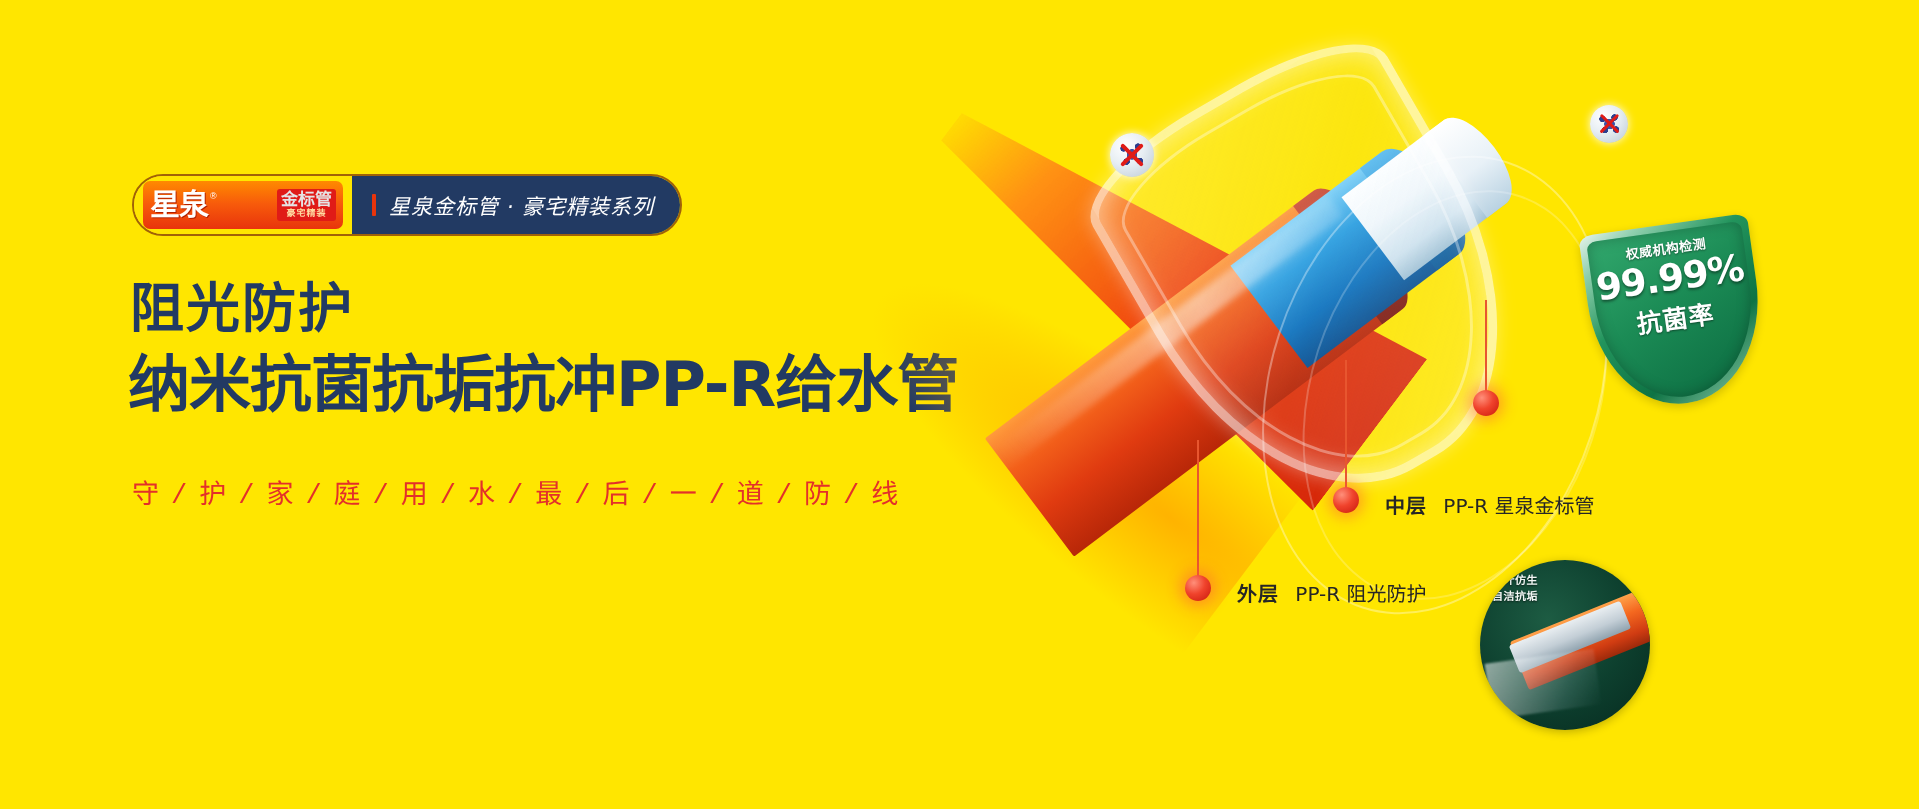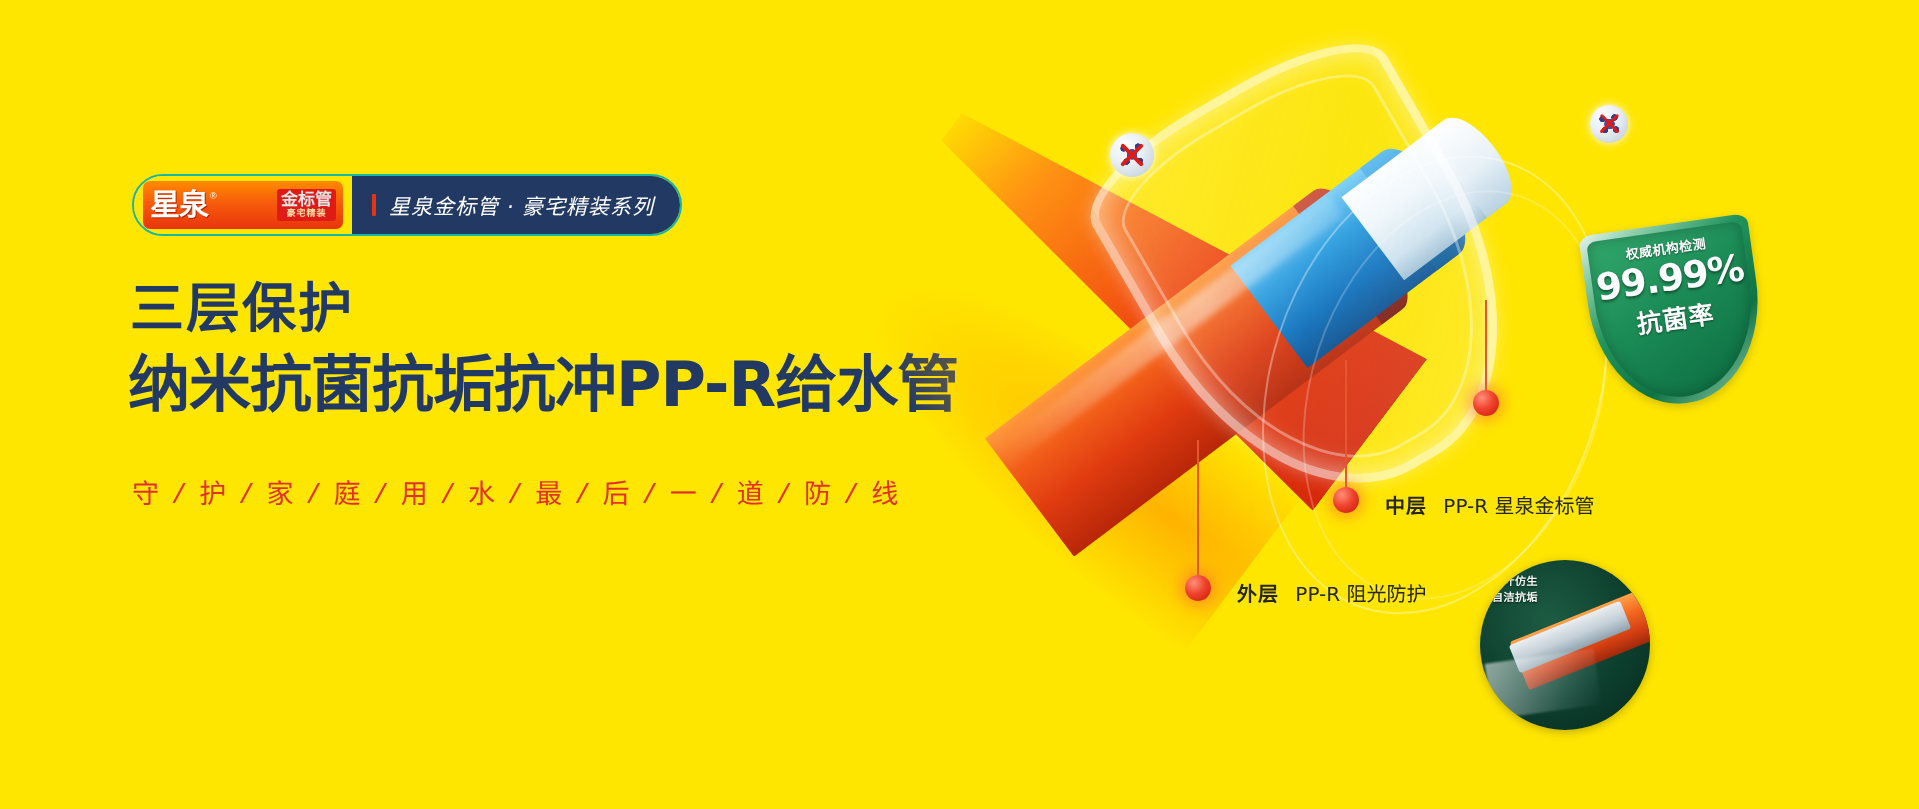--- a/index.html
+++ b/index.html
@@ -15,21 +15,21 @@
     width:1919px; height:809px;
     background:#FFE600;
     overflow:hidden;
   }
 
   
   .logo-bar {
     position:absolute; left:132px; top:174px;
     height:62px; display:flex; align-items:stretch;
     border-radius:31px; overflow:hidden;
-    border:2px solid #14b8a6;
+    border:2px solid #a16207;
     background:#FFE600;
   }
   .logo-left {
     width:218px; background:#FFE600;
     display:flex; align-items:center; justify-content:center;
     padding:0 6px;
   }
   .logo-badge {
     width:200px; height:48px; border-radius:7px;
     background:linear-gradient(180deg,#ff8a00 0%,#f75a0b 48%,#e8340c 100%);
@@ -278,21 +278,21 @@
     position:absolute; left:8px; top:96px; width:110px; height:56px;
     background:linear-gradient(120deg, rgba(255,255,255,.55) 0%, rgba(200,230,240,.15) 70%, rgba(255,255,255,0) 100%);
     filter:blur(1px);
     transform:rotate(-8deg);
   }
   .inset-txt {
     position:absolute; left:12px; top:14px;
     color:#f2f6f4; font-size:11px; font-weight:bold; line-height:1.45;
     letter-spacing:0.5px;
     text-shadow:0 1px 2px rgba(0,0,0,.6);
-    font-family:Liberation Serif, serif;
+    font-family:Liberation Mono, monospace;
   }
 
   
   .swoosh {
     position:absolute; border:2px solid rgba(255,255,255,.45);
     border-radius:50%; background:transparent; pointer-events:none;
   }
   .sw1 { left:1270px; top:150px; width:330px; height:470px; transform:rotate(18deg); border-color:rgba(255,255,255,.35); }
   .sw2 { left:1310px; top:185px; width:290px; height:420px; transform:rotate(18deg); border-color:rgba(255,255,255,.22); }
 </style>
@@ -311,21 +311,21 @@
           <span class="l2">豪宅精装</span>
         </span>
       </div>
     </div>
     <div class="logo-right">
       <span class="logo-tick"></span>
       <span class="logo-tagline">星泉金标管 · 豪宅精装系列</span>
     </div>
   </div>
 
-  <div class="h-kicker">三层保护</div>
+  <div class="h-kicker">阻光防护</div>
   <div class="h-main">纳米抗菌抗垢抗冲PP-R给水管</div>
   <div class="h-sub" id="subtitle"><span>守</span><span class="sep">/</span><span>护</span><span class="sep">/</span><span>家</span><span class="sep">/</span><span>庭</span><span class="sep">/</span><span>用</span><span class="sep">/</span><span>水</span><span class="sep">/</span><span>最</span><span class="sep">/</span><span>后</span><span class="sep">/</span><span>一</span><span class="sep">/</span><span>道</span><span class="sep">/</span><span>防</span><span class="sep">/</span><span>线</span></div>
 
   <div class="art">
     <div class="flame-glow"></div>
     <div class="flame"></div>
 
     <div class="pipe-wrap">
       <div class="pipe-outer"></div>
       <div class="pipe-outer-cap"></div>

